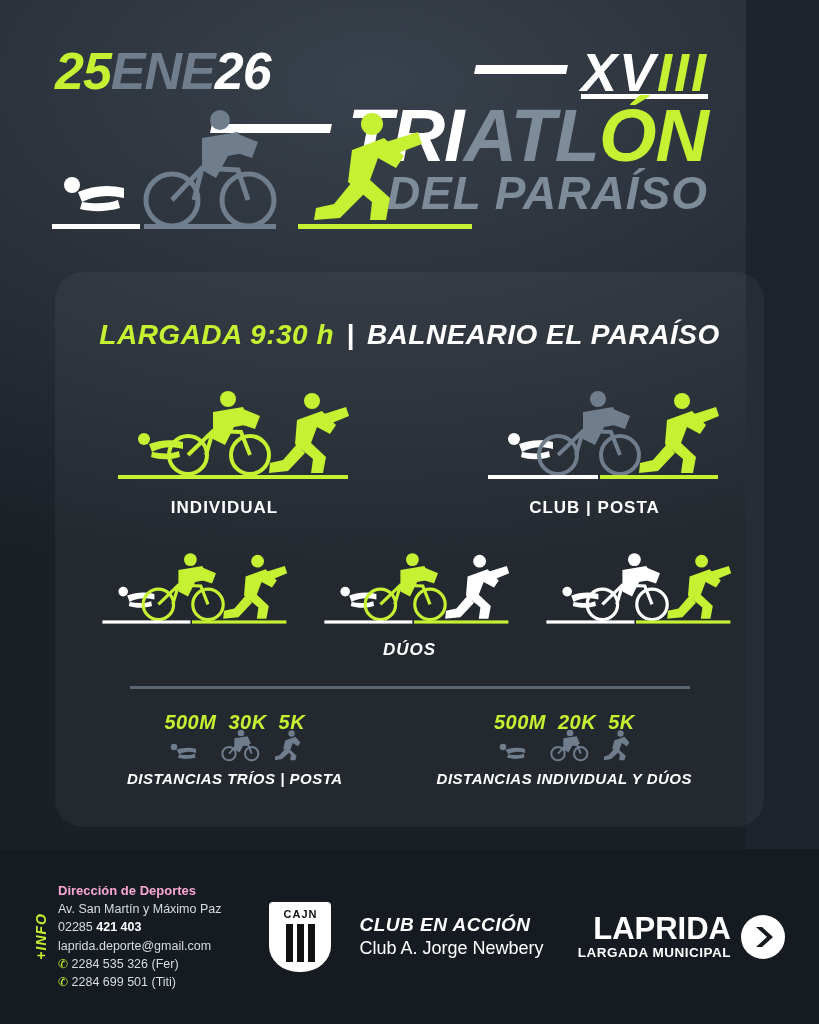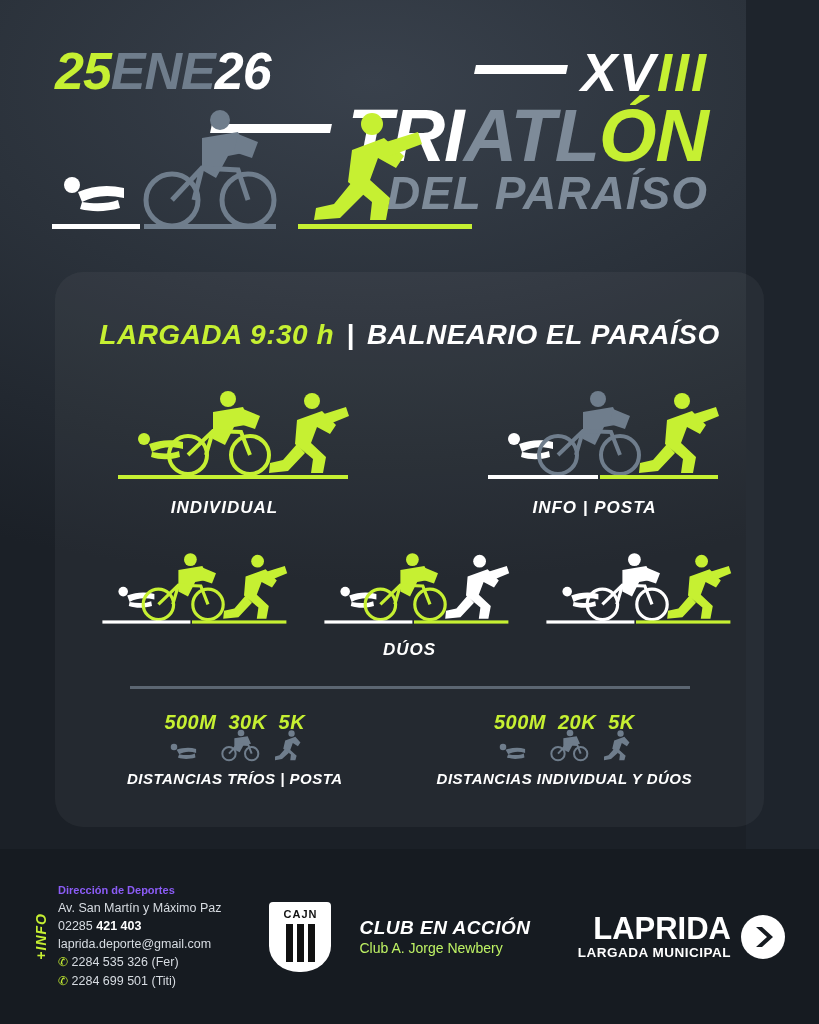--- a/index.html
+++ b/index.html
@@ -45,20 +45,21 @@
     font-weight: 900;
     line-height: 0.92;
   }
   .roman {
     font-size: 54px;
     letter-spacing: 2px;
     display: flex;
     justify-content: flex-end;
     align-items: center;
     gap: 0;
+    text-decoration: underline;
   }
   .roman .xv { color: #ffffff; }
   .roman .iii { color: #c6f032; }
   .roman .bar {
     display: inline-block;
     width: 92px; height: 9px;
     background: #fff;
     margin-right: 14px;
     margin-bottom: 6px;
     transform: skewX(-12deg);
@@ -119,21 +120,20 @@
   .largada .sep { color: #ffffff; padding: 0 4px; }
 
   .cat-row {
     display: flex;
     justify-content: center;
     gap: 120px;
     margin-top: 36px;
   }
   .cat { text-align: center; }
   .cat-label {
-    font-style: italic;
     font-weight: 900;
     font-size: 17px;
     letter-spacing: 1px;
     color: #fff;
     margin-top: 12px;
   }
   .cat-row2 {
     display: flex;
     justify-content: center;
     gap: 22px;
@@ -208,22 +208,22 @@
     margin-right: 10px;
     line-height: 1;
   }
   .contact {
     font-size: 12.5px;
     line-height: 1.45;
     color: #d7dce2;
   }
   .contact .hdr {
     font-weight: 700;
-    color: #8b5cf6;
-    font-size: 11px;
+    color: #f9a8d4;
+    font-size: 13px;
   }
   .contact .bold { font-weight: 700; color: #fff; }
   .wa { color: #c6f032; font-size: 12px; }
 
   .clubs {
     display: flex;
     align-items: center;
     gap: 28px;
     margin-left: 48px;
   }
@@ -243,21 +243,21 @@
   .cajn-shield .bars {
     display: flex; gap: 4px; margin-top: 4px;
   }
   .cajn-shield .bars i {
     display: block; width: 7px; height: 38px; background: #111;
   }
   .club-text { line-height: 1.25; }
   .club-text .l1 {
     font-weight: 900; font-style: italic; font-size: 19px; color: #fff; letter-spacing: 0.5px;
   }
-  .club-text .l2 { font-size: 14px; color: #bef264; }
+  .club-text .l2 { font-size: 18px; color: #ffffff; }
 
   .laprida {
     margin-left: auto;
     display: flex;
     align-items: center;
     gap: 10px;
     justify-content: flex-end;
   }
   .laprida-text { text-align: right; line-height: 1.05; }
   .laprida-text .l1 {
@@ -390,21 +390,21 @@
           </g>
           <g fill="#c6f032">
             <circle cx="212" cy="14" r="8"></circle>
             <path d="M197 33 L222 24 L236 38 L230 47 L217 40 L211 56 L226 70 L223 86 L211 86 L213 72 L195 57 Z"></path>
             <path d="M197 57 L183 73 L170 76 L169 86 L188 84 L205 66 Z"></path>
             <path d="M224 27 L246 20 L249 29 L227 38 Z"></path>
           </g>
           <rect x="18" y="88" width="110" height="4" fill="#ffffff"></rect>
           <rect x="130" y="88" width="118" height="4" fill="#c6f032"></rect>
         </svg>
-        <div class="cat-label">INFO | POSTA</div>
+        <div class="cat-label">CLUB | POSTA</div>
       </div>
     </div>
 
     <div class="cat-row2">
 
       <svg width="200" height="80" viewBox="0 0 250 95">
         <g fill="#ffffff">
           <circle cx="44" cy="52" r="6"></circle>
           <path d="M49 57 C60 53 71 52 83 55 L83 62 C71 59 61 60 52 65 Z"></path>
           <path d="M52 65 C62 67 72 67 79 64 L80 70 C70 73 60 73 51 70 Z"></path>

